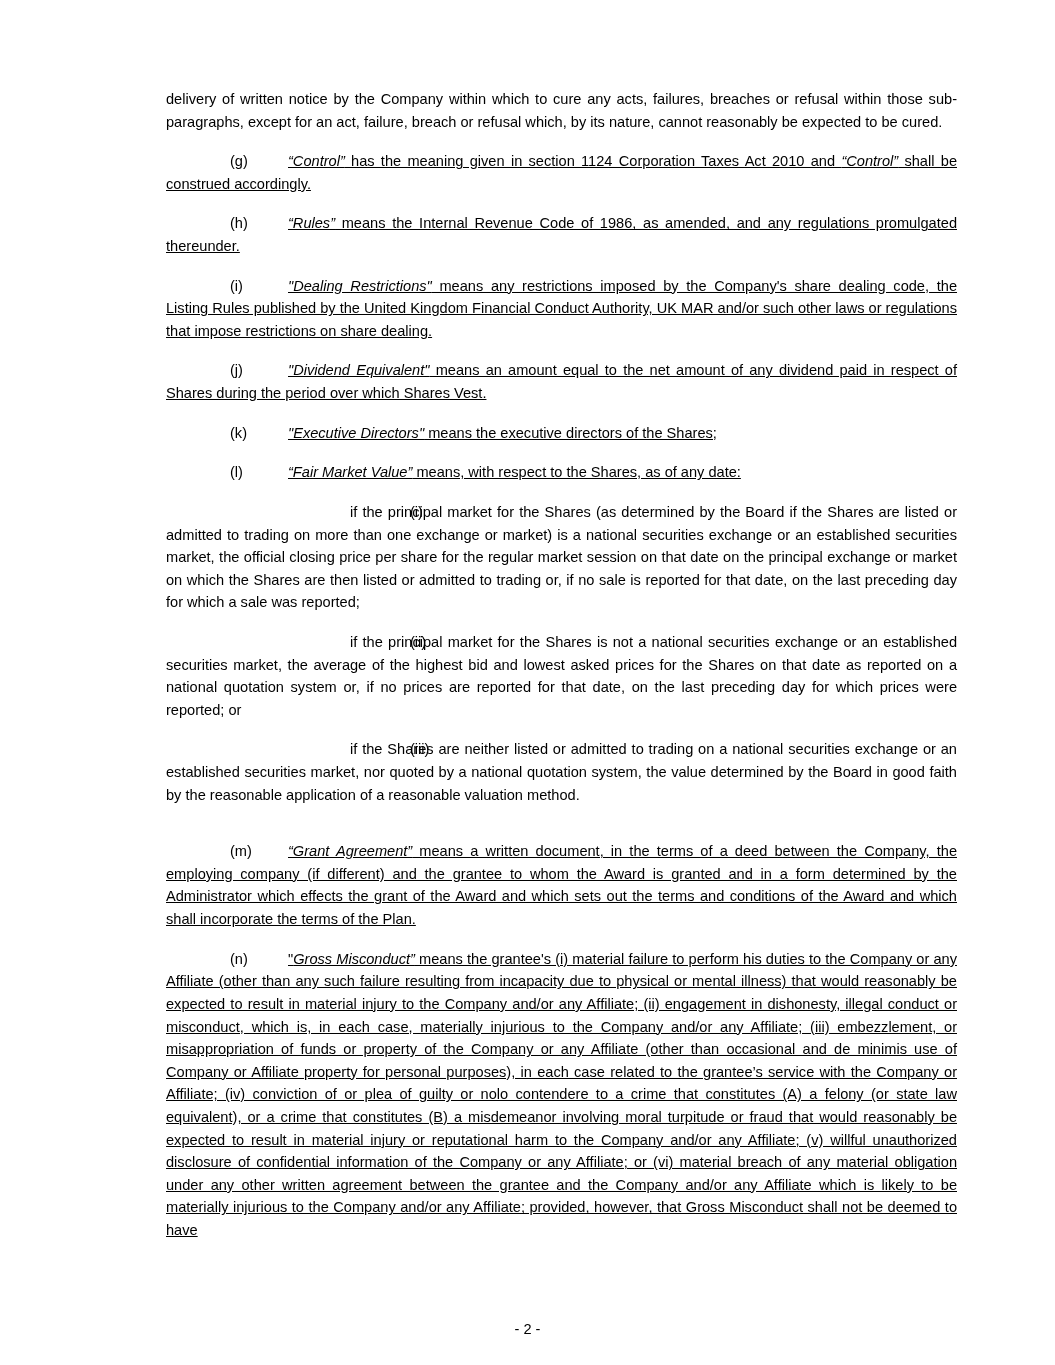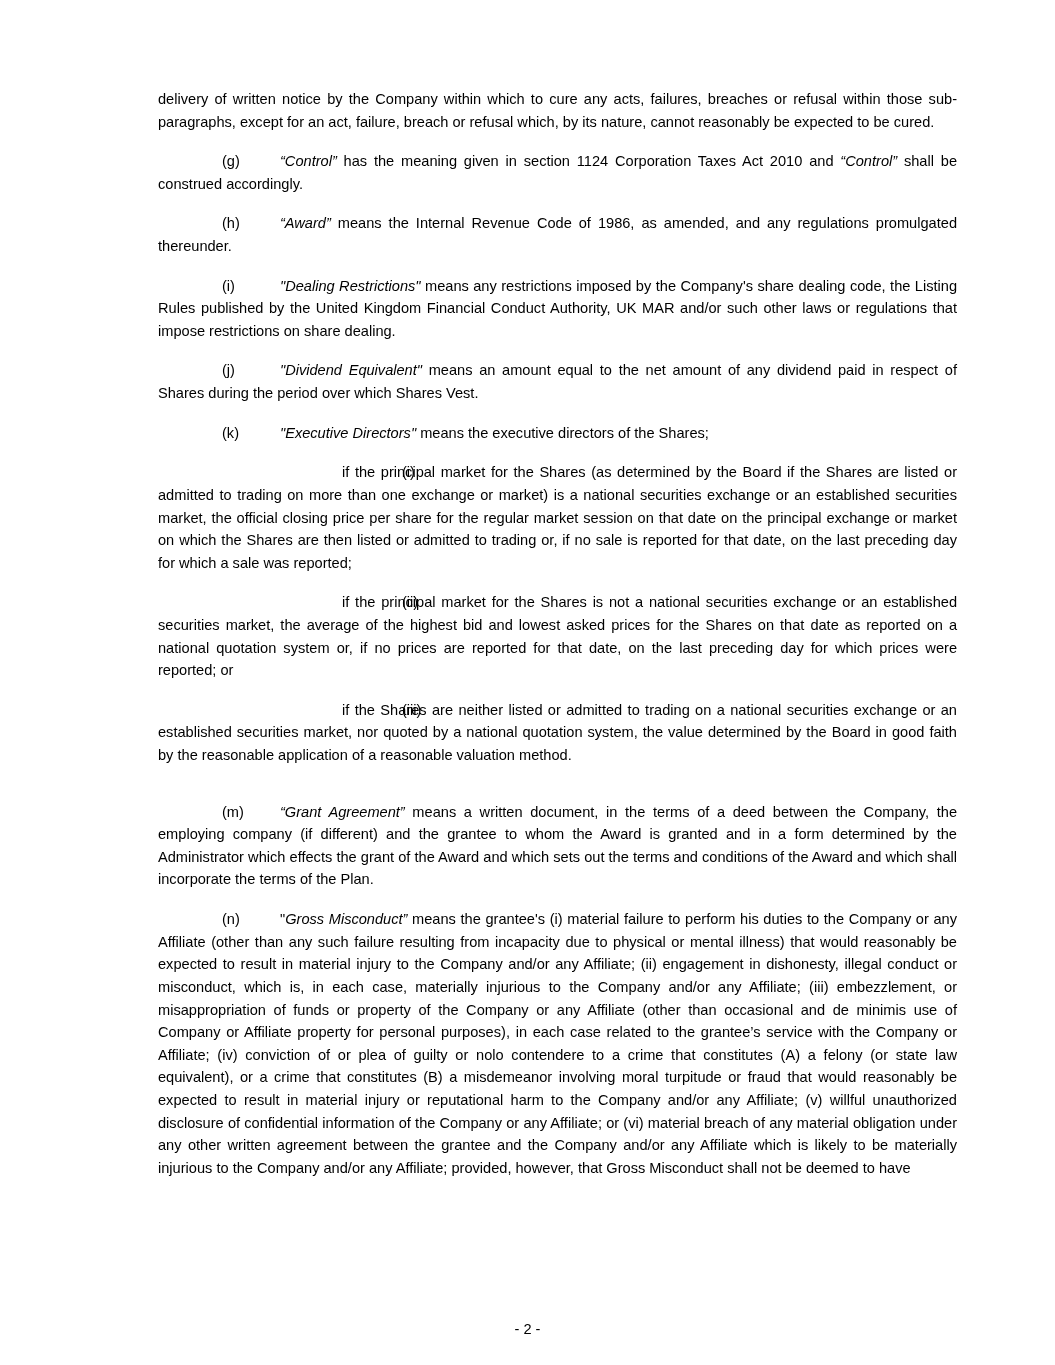--- a/index.html
+++ b/index.html
@@ -19,33 +19,34 @@
     width: 1055px;
     height: 1365px;
     padding: 88px 98px 40px 158px;
     position: relative;
   }
   .para {
     font-size: 14.6px;
     line-height: 1.55;
     text-align: justify;
     text-justify: inter-word;
-    margin: 0 0 17px 0;
+    margin: 0 0 17px 8px;
   }
   .gap-extra {
     margin-bottom: 34px;
   }
   
   .item-label {
     display: inline-block;
     width: 58px;
     text-indent: 0;
   }
   .indent1 {
     text-indent: 64px;
+    text-decoration: underline;
   }
   .indent2 {
     text-indent: 122px;
   }
   .roman-label {
     display: inline-block;
     width: 62px;
   }
   i, .it {
     font-style: italic;
@@ -59,24 +60,25 @@
     font-size: 14.6px;
   }
 </style>
 </head>
 <body>
 
 <div class="page">
   <div id="body-content">
       <div class="para"><span>delivery of written notice by the Company within which to cure any acts, failures, breaches or refusal within those sub-paragraphs, except for an act,  failure, breach or refusal which, by its nature, cannot reasonably be expected to be cured.</span></div>
       <div class="para indent1"><span class="item-label">(g)</span><span class="it">“Control”</span><span> has the meaning given in section 1124 Corporation Taxes Act 2010 and </span><span class="it">“Control”</span><span> shall be construed accordingly.</span></div>
-      <div class="para indent1"><span class="item-label">(h)</span><span class="it">“Award”</span><span> means the Internal Revenue Code of 1986, as amended, and any regulations promulgated thereunder.</span></div>
+      <div class="para indent1"><span class="item-label">(h)</span><span class="it">“Rules”</span><span> means the Internal Revenue Code of 1986, as amended, and any regulations promulgated thereunder.</span></div>
       <div class="para indent1"><span class="item-label">(i)</span><span class="it">"Dealing Restrictions"</span><span> means any restrictions imposed by the Company's share dealing code,  the Listing Rules published by the United Kingdom Financial Conduct Authority, UK MAR and/or such other laws or regulations that impose restrictions on share dealing.</span></div>
       <div class="para indent1"><span class="item-label">(j)</span><span class="it">"Dividend Equivalent"</span><span> means an amount equal to the net amount of any dividend paid in respect of Shares during the period over which Shares Vest.</span></div>
       <div class="para indent1"><span class="item-label">(k)</span><span class="it">"Executive Directors"</span><span> means the executive directors of the Shares;</span></div>
+      <div class="para indent1"><span class="item-label">(l)</span><span class="it">“Fair Market Value”</span><span> means, with respect to the Shares, as of any date:</span></div>
       <div class="para indent2"><span class="roman-label">(i)</span><span>if the principal market for the Shares (as determined by the Board if the Shares are listed or admitted to trading on more than one exchange or market) is a national securities exchange or an established securities market, the official closing price per share for the regular market session on that date on the principal exchange or market on which the Shares are then listed or admitted to trading or, if no sale is reported for that date, on the last preceding day for which a sale was reported;</span></div>
       <div class="para indent2"><span class="roman-label">(ii)</span><span>if the principal market for the Shares is not a national securities exchange or an established securities market, the average of the highest bid and lowest asked prices for the Shares on that date as reported on a national quotation system or, if no prices are reported for that date, on the last preceding day for which prices were reported; or</span></div>
       <div class="para gap-extra indent2"><span class="roman-label">(iii)</span><span>if the Shares are neither listed or admitted to trading on a national securities exchange or an established securities market, nor quoted by a national quotation system, the value determined by the Board in good faith by the reasonable application of a reasonable valuation method.</span></div>
       <div class="para indent1"><span class="item-label">(m)</span><span class="it">“Grant Agreement”</span><span> means a written document, in the terms of a deed between the Company, the employing company (if different) and the grantee to whom the Award is granted and in a form determined by the Administrator which effects the grant of the Award and which sets out the terms and conditions of the Award and which shall incorporate the terms of the Plan.</span></div>
       <div class="para indent1"><span class="item-label">(n)</span><span>"</span><span class="it">Gross Misconduct”</span><span> means the grantee's (i) material failure to perform his duties to the Company or any Affiliate (other than any such failure resulting from incapacity due to physical or mental illness) that would reasonably be expected to result in material injury to the Company and/or any Affiliate; (ii) engagement in dishonesty, illegal conduct or misconduct, which is, in each case, materially injurious to the Company and/or any Affiliate; (iii) embezzlement, or misappropriation of funds or property of the Company or any Affiliate (other than occasional and de minimis use of Company or Affiliate property for personal purposes), in each case related to the grantee’s service with the Company or Affiliate; (iv) conviction of or plea of guilty or nolo contendere to a crime that constitutes (A) a felony (or state law equivalent), or a crime that constitutes (B) a misdemeanor involving moral turpitude or fraud that would reasonably be expected to result in material injury or reputational harm to the Company and/or any Affiliate; (v) willful unauthorized disclosure of confidential information of the Company or any Affiliate; or (vi) material breach of any material obligation under any other written agreement between the grantee and the Company and/or any Affiliate which is likely to be materially injurious to the Company and/or any Affiliate; provided, however, that Gross Misconduct shall not be deemed to have</span></div>
     </div>
   <div class="footer">- 2 -</div>
 </div>
 
 </body></html>

